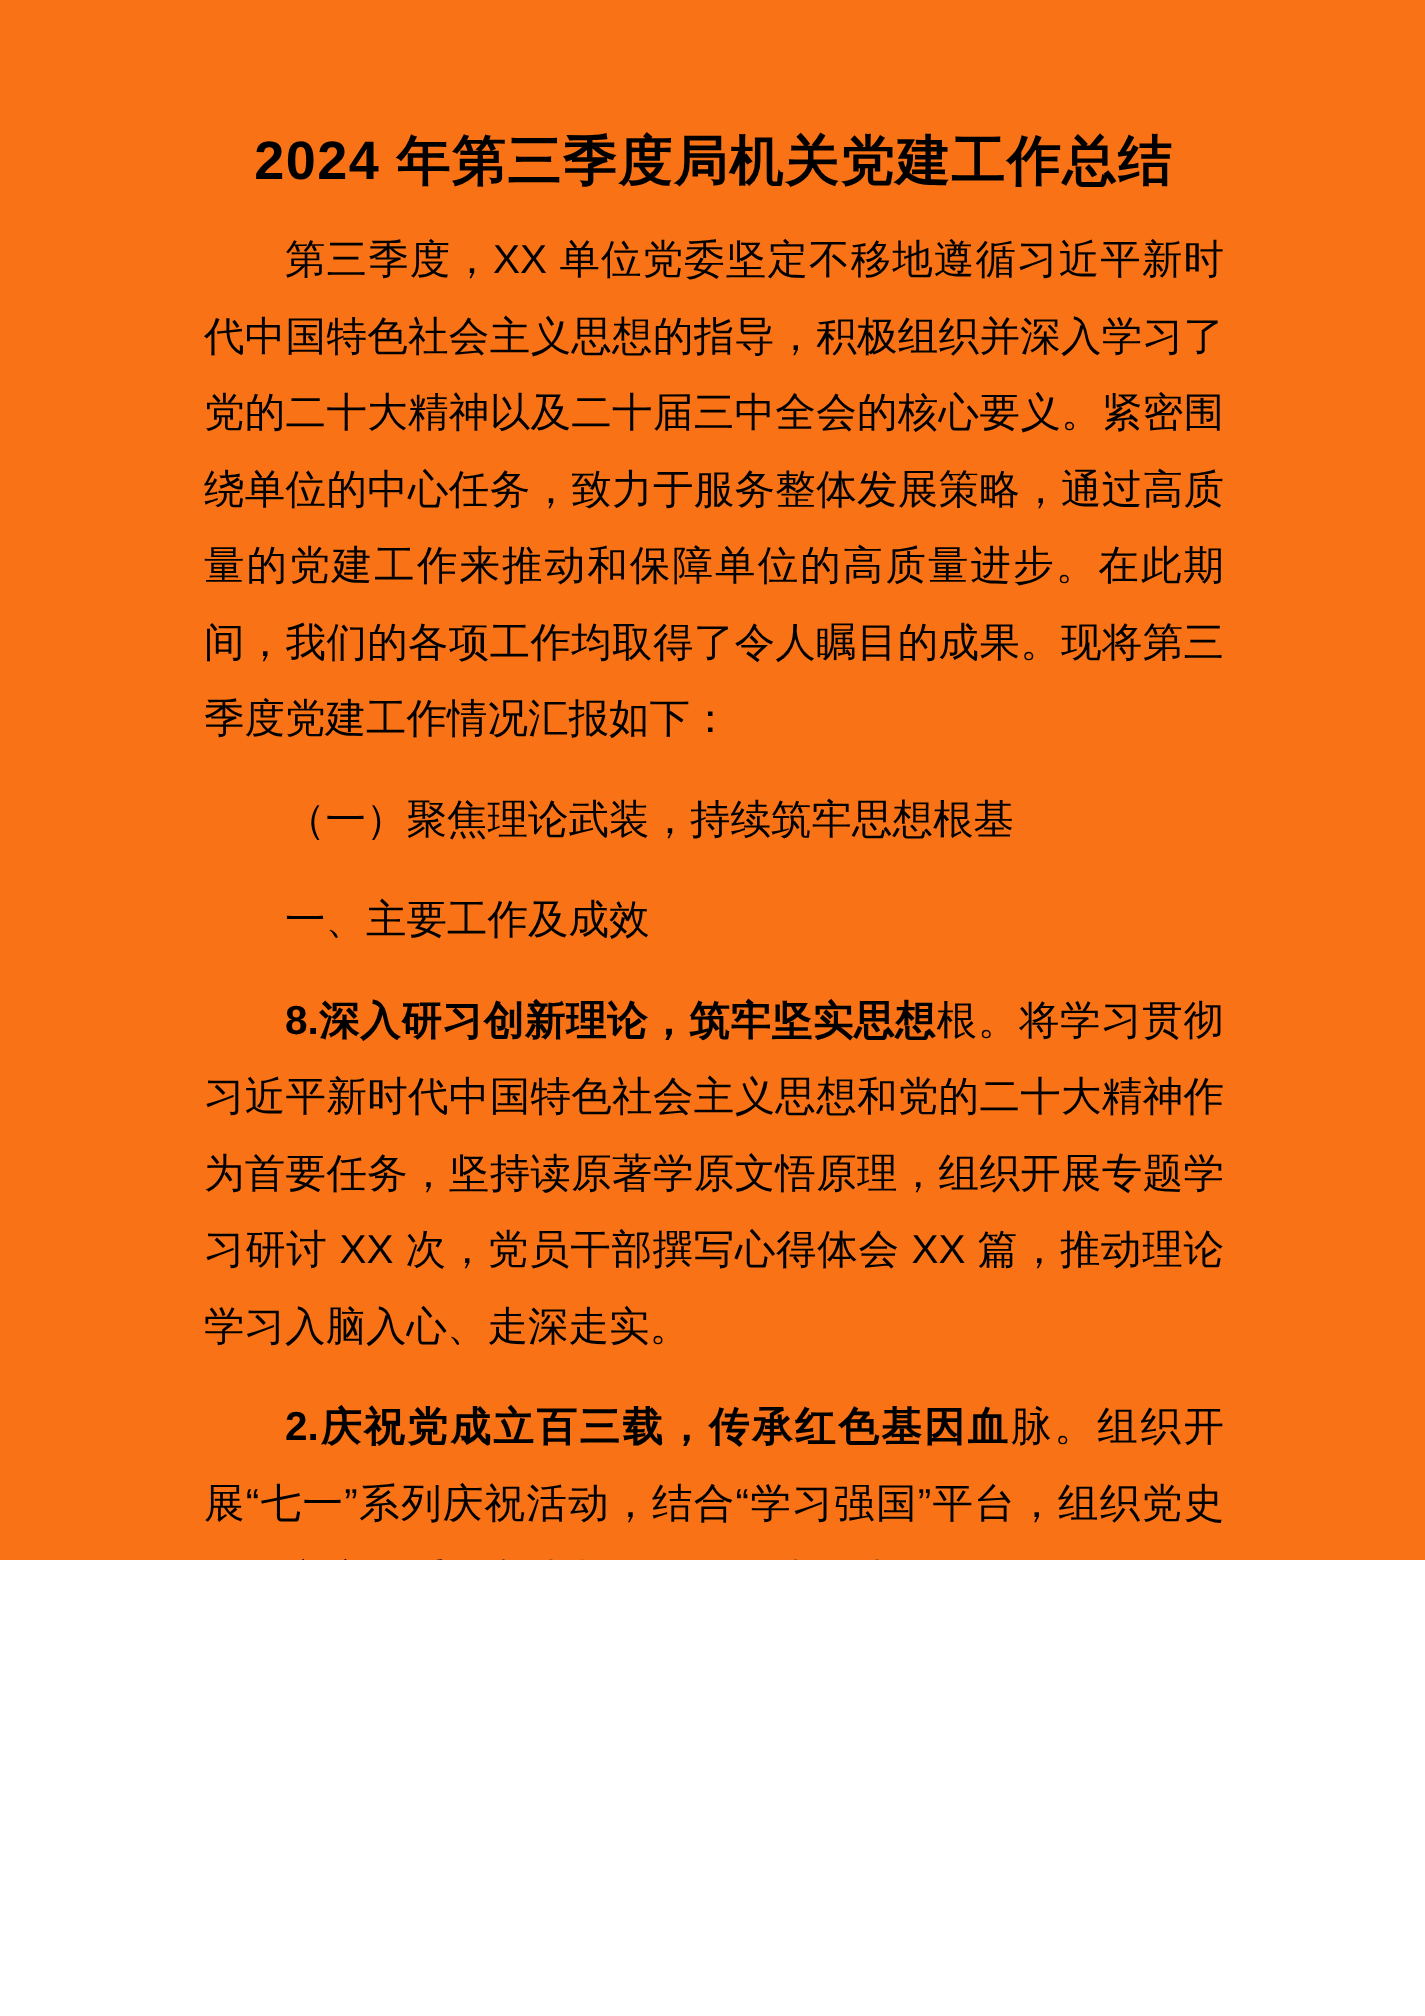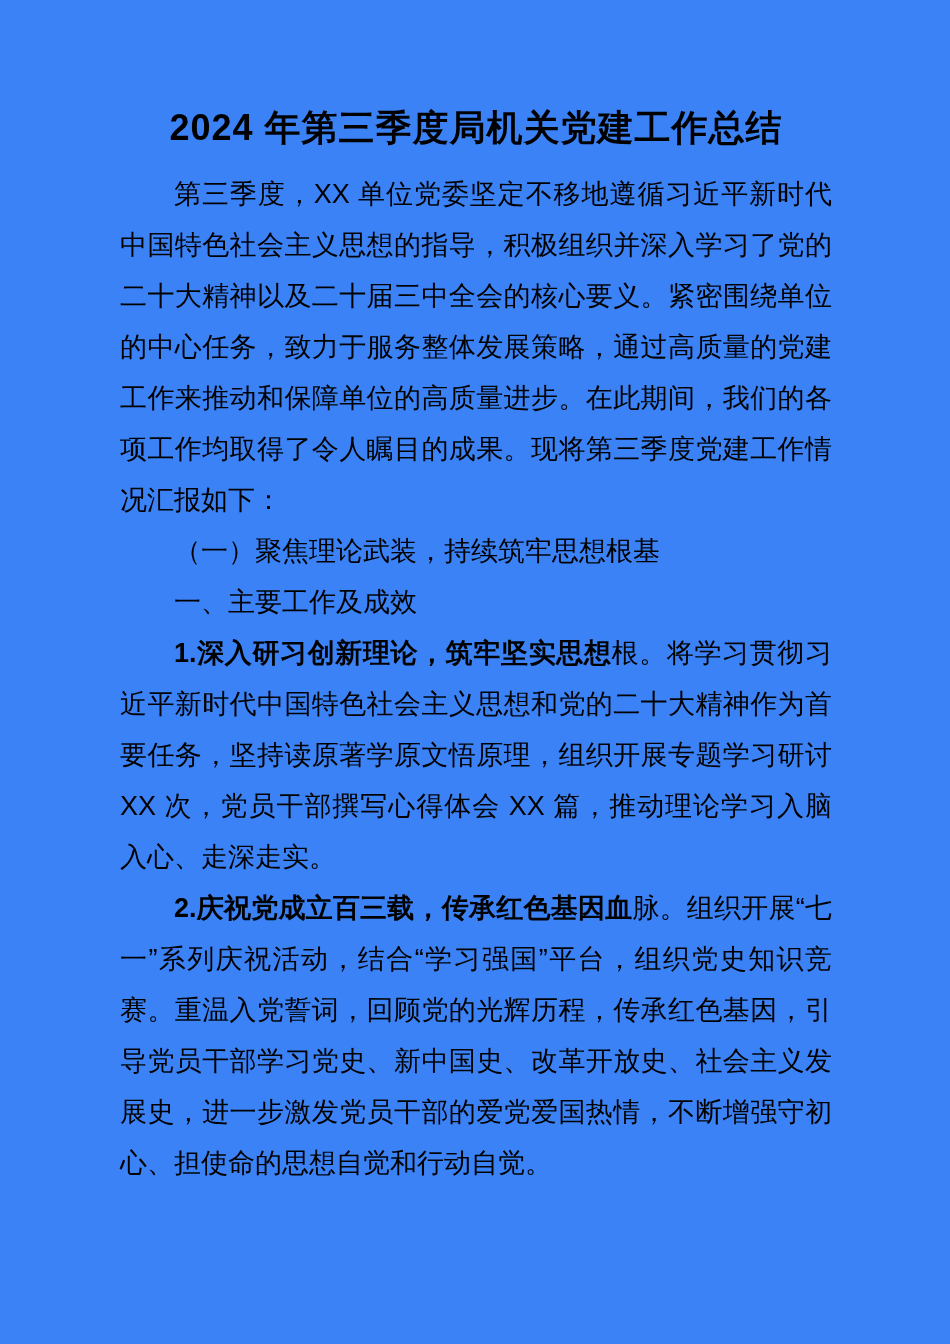--- a/index.html
+++ b/index.html
@@ -3,59 +3,59 @@
 <meta charset="utf-8">
 <style>
   html, body {
     margin: 0;
     padding: 0;
     background: #ffffff;
   }
   .page {
     position: relative;
     width: 950px;
-    height: 1344px;
+    height: 1040px;
     margin: 0 auto;
-    background: #3b82f6;
+    background: #f97316;
     box-sizing: border-box;
-    padding: 105px 118px 0 120px;
+    padding: 84px 118px 0 120px;
     overflow: hidden;
     font-family: "Liberation Sans", "DejaVu Sans", sans-serif;
     color: #000000;
   }
   .doc-title {
     margin: 0 0 18px 0;
     font-size: 36px;
     font-weight: 700;
     line-height: 46px;
     text-align: center;
     letter-spacing: 1px;
     color: #000000;
   }
   .doc-body {
     width: 100%;
   }
   .doc-para {
-    margin: 0;
+    margin: 16px;
     font-size: 27px;
     line-height: 51px;
     text-align: justify;
     text-indent: 2em;
     word-break: break-all;
     overflow-wrap: break-word;
     color: #000000;
   }
   .run { font-weight: 400; }
   .run.bold { font-weight: 700; }
 </style>
 </head>
 <body>
 
 <div class="page">
   <h1 class="doc-title">2024 年第三季度局机关党建工作总结</h1>
   <div class="doc-body">
       <p class="doc-para"><span class="run">第三季度，XX 单位党委坚定不移地遵循习近平新时代中国特色社会主义思想的指导，积极组织并深入学习了党的二十大精神以及二十届三中全会的核心要义。紧密围绕单位的中心任务，致力于服务整体发展策略，通过高质量的党建工作来推动和保障单位的高质量进步。在此期间，我们的各项工作均取得了令人瞩目的成果。现将第三季度党建工作情况汇报如下：</span></p>
       <p class="doc-para"><span class="run">（一）聚焦理论武装，持续筑牢思想根基</span></p>
       <p class="doc-para"><span class="run">一、主要工作及成效</span></p>
-      <p class="doc-para"><span class="run bold">1.深入研习创新理论，筑牢坚实思想</span><span class="run">根。将学习贯彻习近平新时代中国特色社会主义思想和党的二十大精神作为首要任务，坚持读原著学原文悟原理，组织开展专题学习研讨 XX 次，党员干部撰写心得体会 XX 篇，推动理论学习入脑入心、走深走实。</span></p>
+      <p class="doc-para"><span class="run bold">8.深入研习创新理论，筑牢坚实思想</span><span class="run">根。将学习贯彻习近平新时代中国特色社会主义思想和党的二十大精神作为首要任务，坚持读原著学原文悟原理，组织开展专题学习研讨 XX 次，党员干部撰写心得体会 XX 篇，推动理论学习入脑入心、走深走实。</span></p>
       <p class="doc-para"><span class="run bold">2.庆祝党成立百三载，传承红色基因血</span><span class="run">脉。组织开展“七一”系列庆祝活动，结合“学习强国”平台，组织党史知识竞赛。重温入党誓词，回顾党的光辉历程，传承红色基因，引导党员干部学习党史、新中国史、改革开放史、社会主义发展史，进一步激发党员干部的爱党爱国热情，不断增强守初心、担使命的思想自觉和行动自觉。</span></p>
     </div>
 </div>
 
 </body></html>

